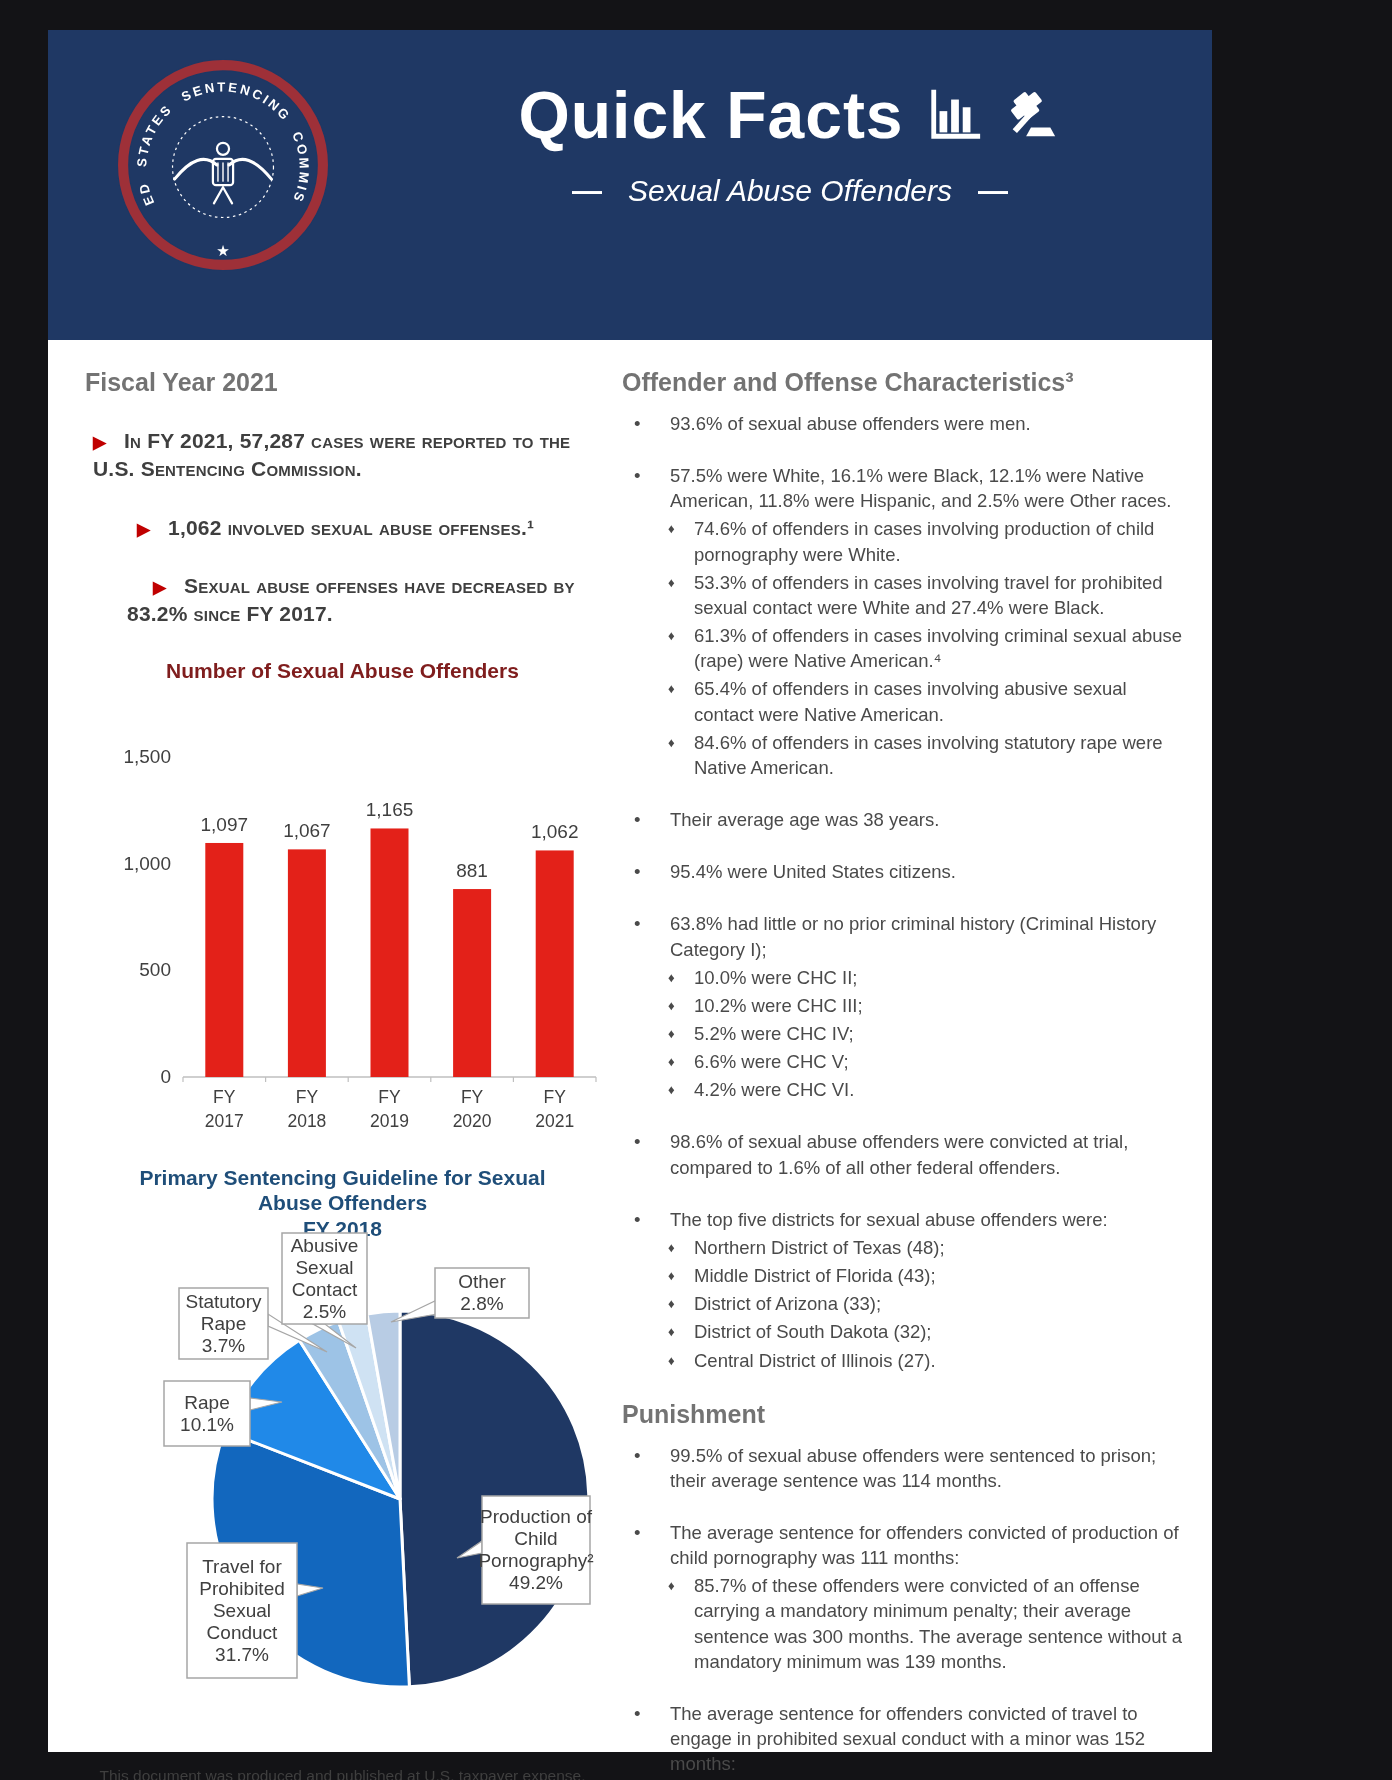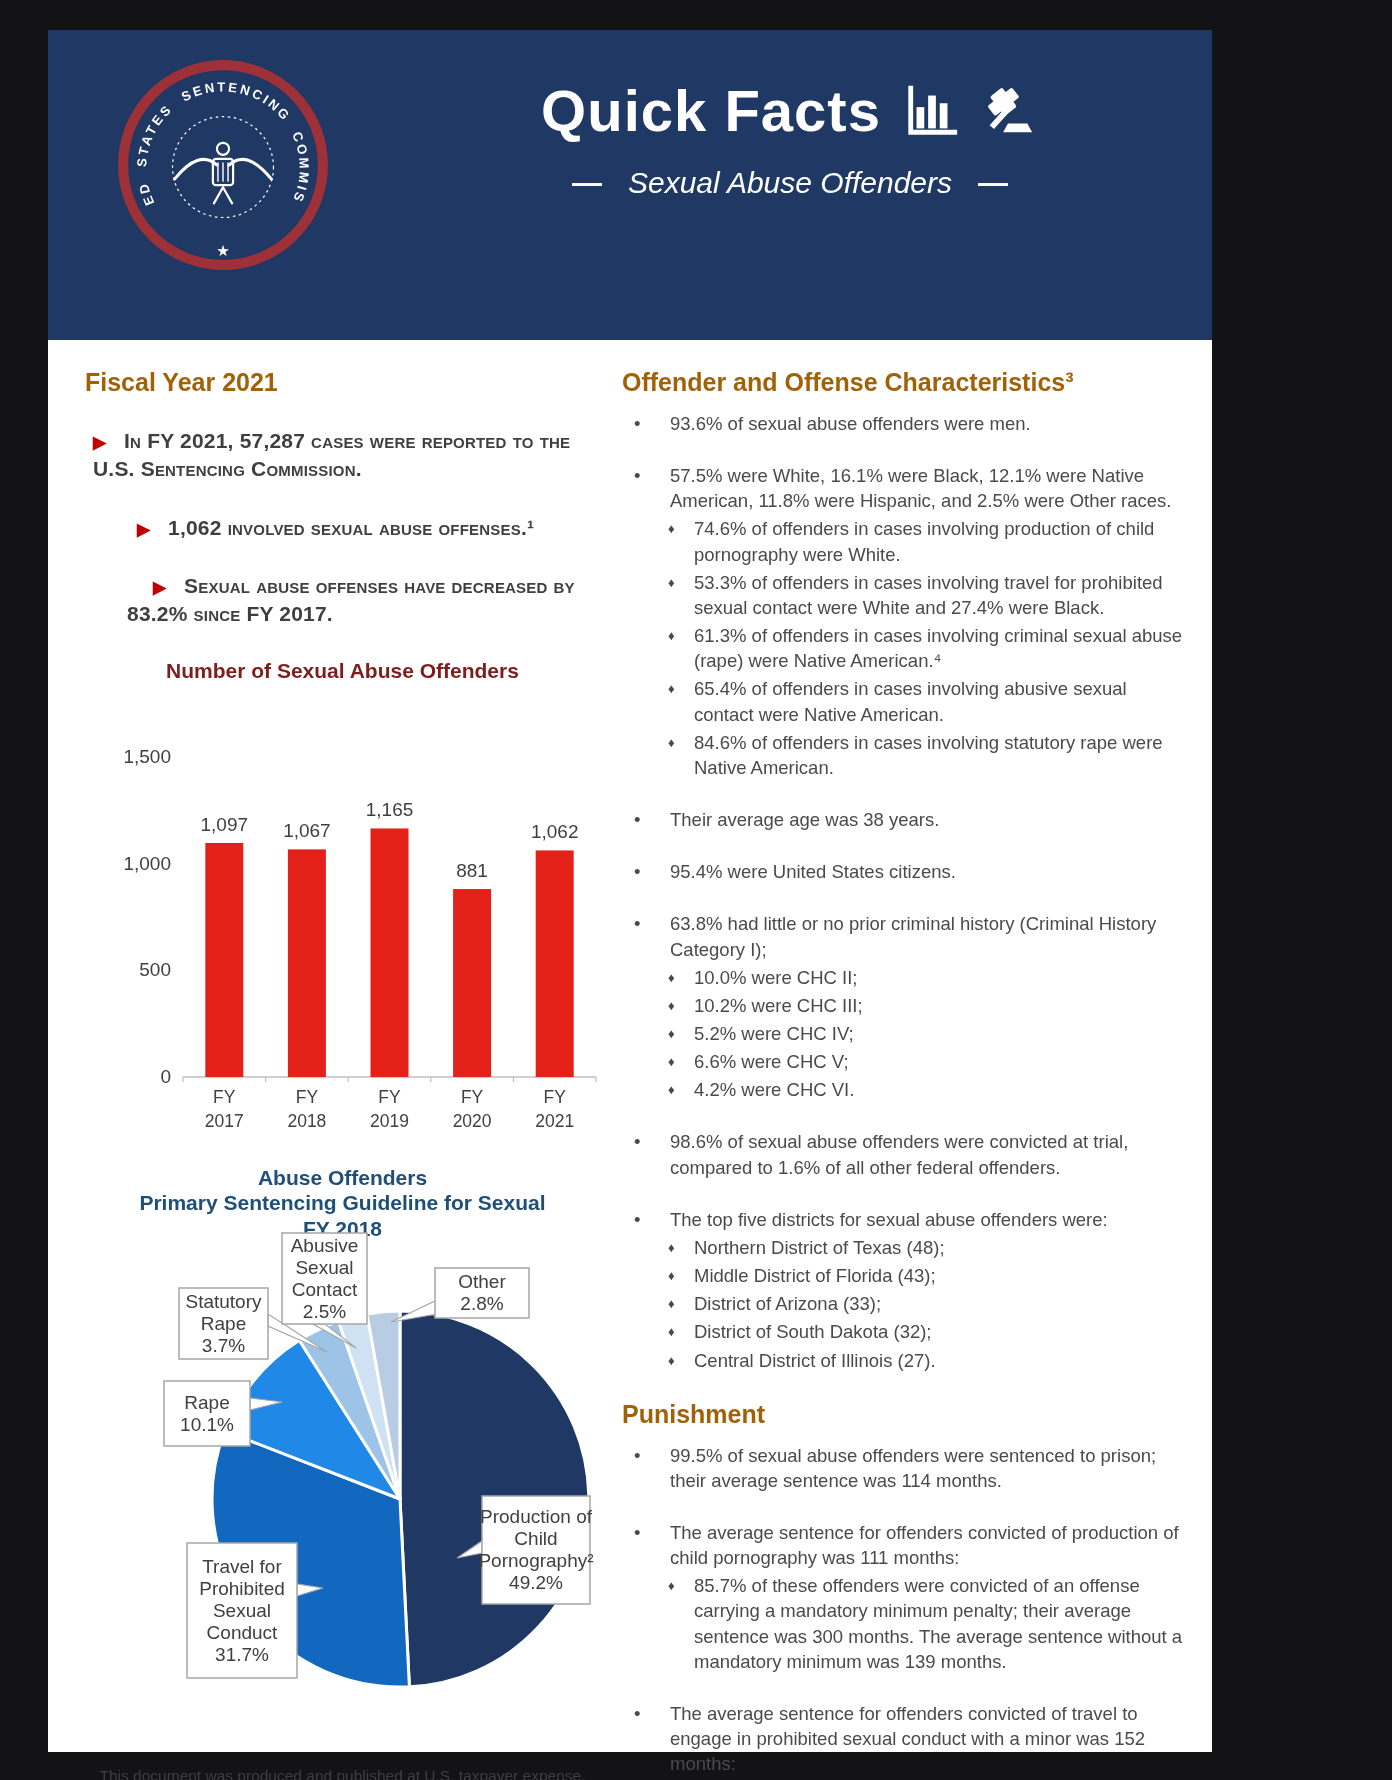--- a/index.html
+++ b/index.html
@@ -3,29 +3,29 @@
 <meta charset="utf-8">
 <style>
   html,body{margin:0;padding:0;background:#131316;width:1392px;height:1780px;overflow:hidden;
     font-family:"Liberation Sans", sans-serif;}
   .page{position:absolute;left:48px;top:30px;width:1164px;height:1722px;background:#ffffff;}
   
   .header{position:relative;height:310px;background:#1F3864;}
   .seal{position:absolute;left:66px;top:26px;width:218px;height:218px;}
   .title-wrap{margin-left:320px;text-align:center;padding-top:52px;color:#fff;}
   .title-row{display:flex;align-items:center;justify-content:center;gap:22px;}
-  .big-title{font-size:58px;font-weight:bold;letter-spacing:1px;margin:0;line-height:1;}
+  .big-title{font-size:66px;font-weight:bold;letter-spacing:1px;margin:0;line-height:1;}
   .hdr-icons{display:flex;align-items:flex-end;gap:14px;}
   .subtitle-row{margin-top:26px;font-size:30px;font-style:italic;display:flex;justify-content:center;gap:26px;align-items:center;}
   .subtitle-dash{font-style:normal;font-weight:bold;}
   
   .body-wrap{display:flex;padding:14px 24px 0 37px;gap:22px;}
   .col-left{width:515px;flex:none;}
   .col-right{flex:1;min-width:0;}
-  .sec-head{color:#a16207;font-weight:bold;font-size:25px;margin:14px 0 14px 0;}
+  .sec-head{color:#737373;font-weight:bold;font-size:25px;margin:14px 0 14px 0;}
   
   .facts{margin-top:30px;font-weight:bold;}
   .fact{margin-bottom:30px;font-size:21px;color:#3F3F3F;line-height:1.35;}
   .fact-marker{color:#C00000;font-size:17px;margin-right:18px;}
   .fact-text{font-variant:small-caps;letter-spacing:.2px;}
   .indent0{margin-left:8px;}
   .indent1{margin-left:52px;}
   .indent2{margin-left:42px;}
   .indent2 .fact-marker{padding-left:26px;}
   
@@ -139,22 +139,22 @@
           <text x="387.09999999999997" y="190.0533333333333" text-anchor="middle" font-size="19" fill="#3F3F3F">881</text>
           <text x="387.09999999999997" y="416" text-anchor="middle" font-size="17.5" fill="#404040">FY</text>
           <text x="387.09999999999997" y="440" text-anchor="middle" font-size="17.5" fill="#404040">2020</text>
           <rect x="450.7" y="163.44" width="38" height="226.56" fill="#E32119"></rect>
           <text x="469.7" y="151.44" text-anchor="middle" font-size="19" fill="#3F3F3F">1,062</text>
           <text x="469.7" y="416" text-anchor="middle" font-size="17.5" fill="#404040">FY</text>
           <text x="469.7" y="440" text-anchor="middle" font-size="17.5" fill="#404040">2021</text>
         </svg>
 
       <div class="pie-title">
+        <div>Primary Sentencing Guideline for Sexual</div>
         <div>Abuse Offenders</div>
-        <div>Primary Sentencing Guideline for Sexual</div>
         <div>FY 2018</div>
       </div>
       <svg class="pie-svg" id="pieSvg" viewBox="0 0 520 535" width="520" height="535">
           <path d="M 315,273 L 315.0,85.0 A 188 188 0 0 1 324.4,460.8 Z" fill="#1F3864" stroke="#ffffff" stroke-width="3" stroke-linejoin="round"></path>
           <path d="M 315,273 L 324.4,460.8 A 188 188 0 0 1 139.8,204.9 Z" fill="#1267BE" stroke="#ffffff" stroke-width="3" stroke-linejoin="round"></path>
           <path d="M 315,273 L 139.8,204.9 A 188 188 0 0 1 214.3,114.3 Z" fill="#2089E8" stroke="#ffffff" stroke-width="3" stroke-linejoin="round"></path>
           <path d="M 315,273 L 214.3,114.3 A 188 188 0 0 1 253.5,95.3 Z" fill="#9DC3E6" stroke="#ffffff" stroke-width="3" stroke-linejoin="round"></path>
           <path d="M 315,273 L 253.5,95.3 A 188 188 0 0 1 282.1,87.9 Z" fill="#CFE2F3" stroke="#ffffff" stroke-width="3" stroke-linejoin="round"></path>
           <path d="M 315,273 L 282.1,87.9 A 188 188 0 0 1 315.0,85.0 Z" fill="#B8CCE4" stroke="#ffffff" stroke-width="3" stroke-linejoin="round"></path>
           <polygon points="397,315 397,327 372,332" fill="#ffffff" stroke="#A6A6A6" stroke-width="1.2"></polygon>

